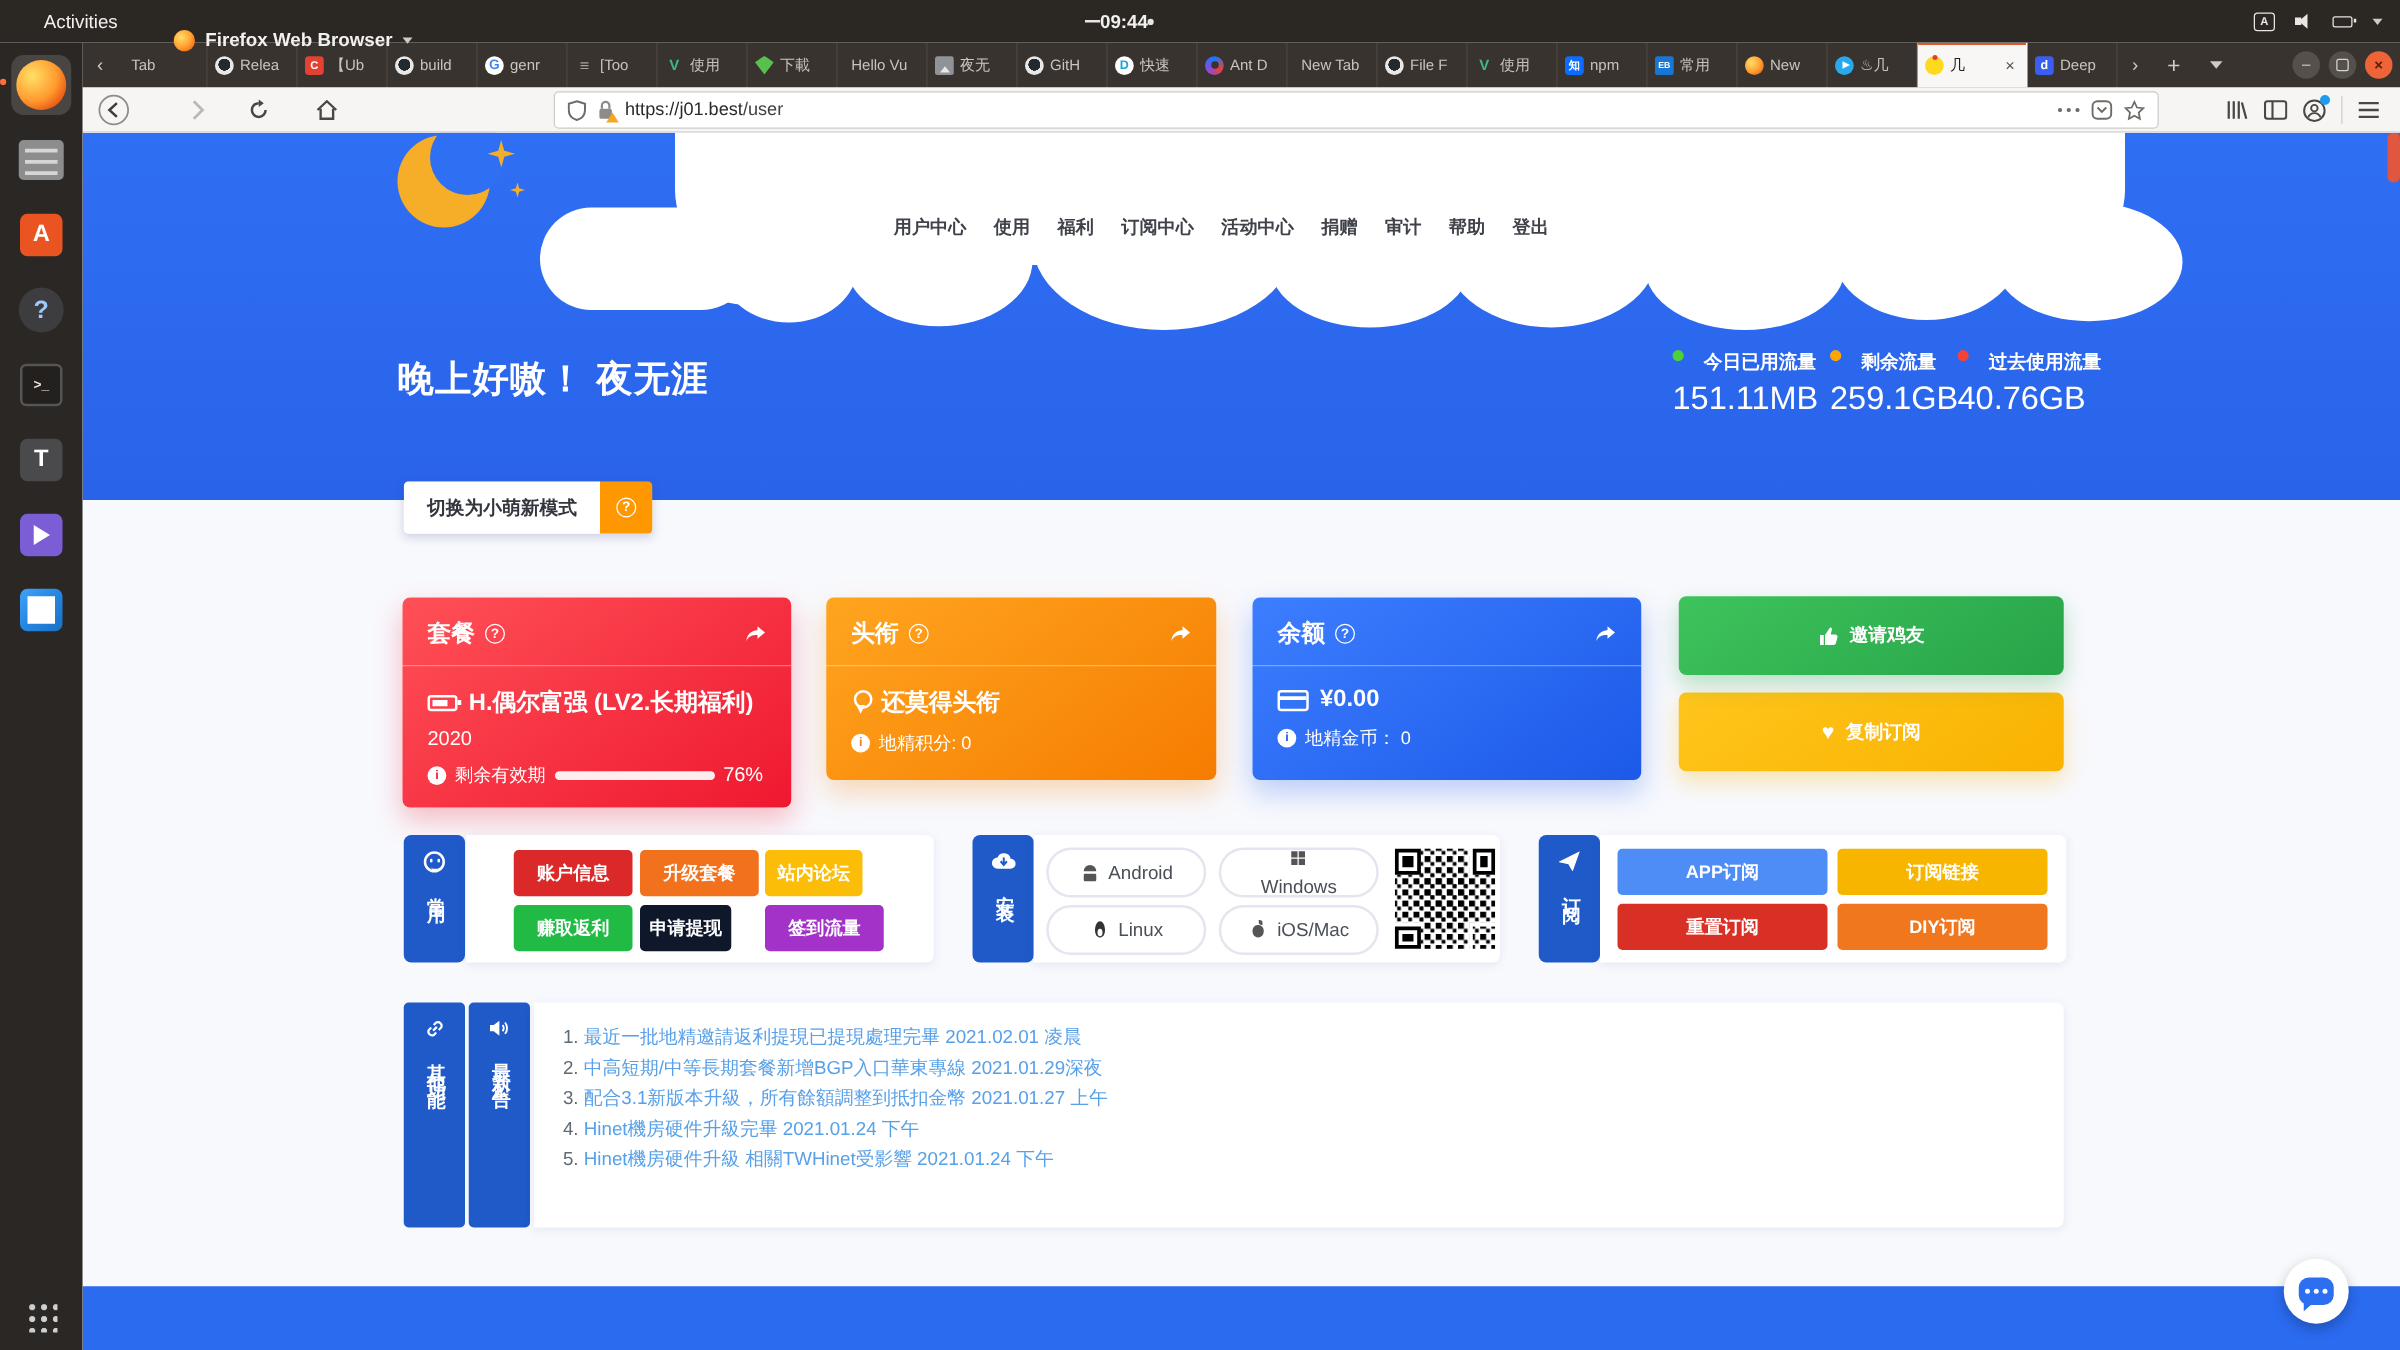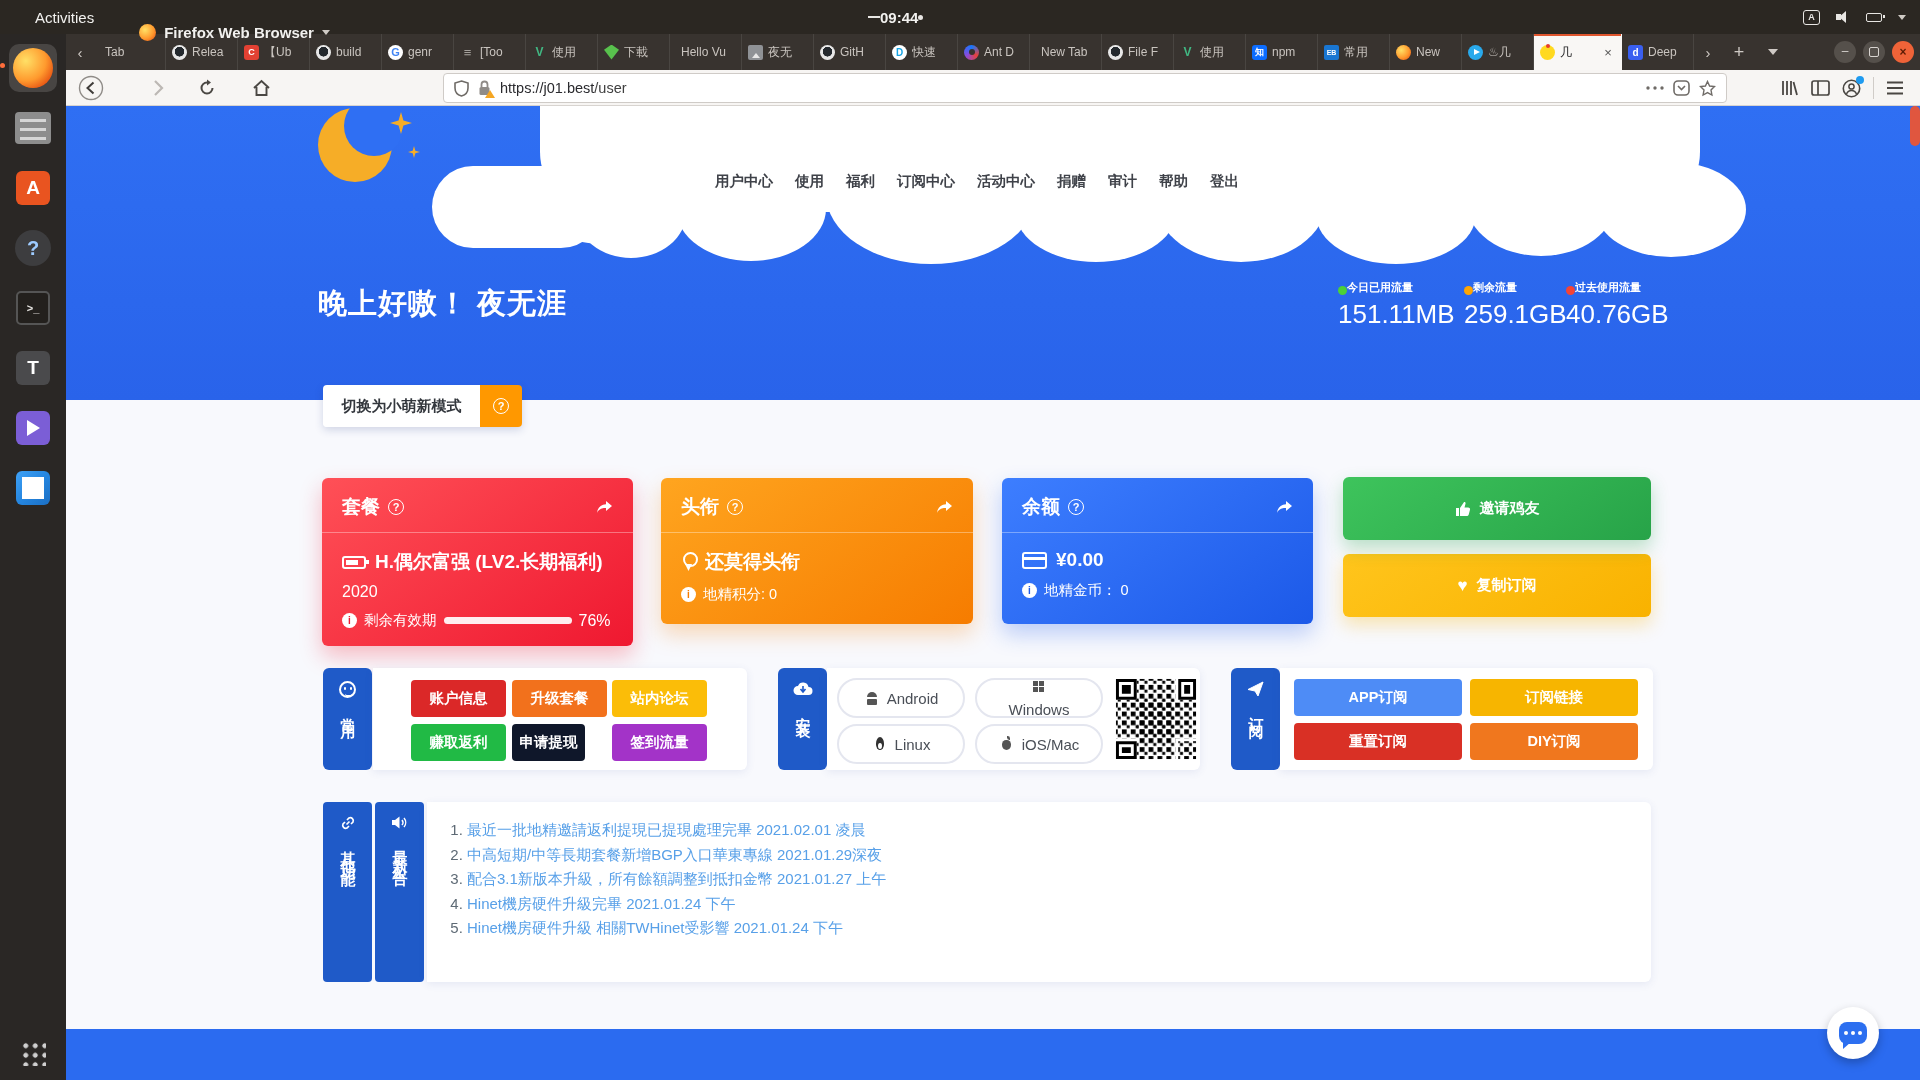--- a/index.html
+++ b/index.html
@@ -109,21 +109,21 @@
   .hero{position:absolute;left:0;top:0;width:1854px;height:294px;background:linear-gradient(180deg,#2f6ff3,#2963ea);}
   .cloud{position:absolute;background:#fff;border-radius:50%;}
   .cloud-band{position:absolute;left:474px;top:-20px;width:1160px;height:126px;background:#fff;border-radius:0 0 60px 60px;}
   .moon{position:absolute;left:252px;top:2px;width:74px;height:74px;border-radius:50%;background:#f6ad27;}
   .moon::after{content:"";position:absolute;left:26px;top:-12px;width:60px;height:60px;border-radius:50%;background:#2f6ff3;}
   .spark{position:absolute;background:#f6ad27;clip-path:polygon(50% 0,61% 39%,100% 50%,61% 61%,50% 100%,39% 61%,0 50%,39% 39%);}
   .site-nav{position:absolute;left:649px;top:66px;display:flex;gap:22px;}
   .site-nav .nav-item{font-size:14.5px;font-weight:700;color:#3f4249;white-space:nowrap;}
   .greeting{position:absolute;left:252px;top:178px;font-size:29px;font-weight:700;color:#fff;letter-spacing:1px;}
   .stat-col{position:absolute;top:174px;color:#fff;}
-  .stat-label{display:flex;align-items:flex-end;gap:0;font-size:11px;font-weight:700;}
+  .stat-label{display:flex;align-items:flex-start;gap:16px;font-size:15px;font-weight:700;}
   .stat-dot{width:9px;height:9px;border-radius:50%;}
   .stat-value{font-size:26px;margin-top:4px;font-weight:400;}
   .mode-btn{position:absolute;left:257px;top:279px;width:199px;height:42px;border-radius:4px;display:flex;
     box-shadow:0 3px 8px rgba(30,50,120,.18);overflow:hidden;}
   .mode-main{flex:1;background:#fff;display:flex;align-items:center;justify-content:center;font-size:15px;font-weight:700;color:#33373d;}
   .mode-q{width:42px;background:#ff9800;display:flex;align-items:center;justify-content:center;}
   .qcircle{width:16px;height:16px;border:1.5px solid #fff;border-radius:50%;color:#fff;font-size:11px;font-weight:700;display:flex;align-items:center;justify-content:center;}
 
   
   .bigcard{position:absolute;border-radius:6px;color:#fff;}
@@ -616,21 +616,21 @@
     </div>
 
     <div class="vtab" style="left:257px;top:562px;height:102px;">
       <span class="smiley"></span>
       <span class="vlabel">常用</span>
     </div>
     <div class="gcard" style="left:307px;top:562px;width:374px;height:102px;">
       <div>
         <div class="qbtn cbtn" style="width: 95px; height: 37px; background: rgb(219, 40, 40); position: absolute; left: 38px; top: 12px;">账户信息</div>
           <div class="qbtn cbtn" style="width: 95px; height: 37px; background: rgb(242, 113, 28); position: absolute; left: 139px; top: 12px;">升级套餐</div>
-          <div class="qbtn cbtn" style="width: 95px; height: 37px; background: rgb(251, 189, 8); position: absolute; left: 239px; top: 12px;">站内论坛</div>
+          <div class="qbtn cbtn" style="width: 78px; height: 37px; background: rgb(251, 189, 8); position: absolute; left: 239px; top: 12px;">站内论坛</div>
           <div class="qbtn cbtn" style="width: 95px; height: 37px; background: rgb(33, 186, 69); position: absolute; left: 38px; top: 56px;">赚取返利</div>
           <div class="qbtn cbtn" style="width: 73px; height: 37px; background: #0f172a; position: absolute; left: 139px; top: 56px;">申请提现</div>
           <div class="qbtn cbtn" style="width: 95px; height: 37px; background: rgb(163, 51, 200); position: absolute; left: 239px; top: 56px;">签到流量</div>
       </div>
     </div>
 
     <div class="vtab" style="left:712px;top:562px;height:102px;">
       <svg class="ic" width="20" height="15" viewBox="0 0 20 15">
           <path d="M5 14 A4.5 4.5 0 0 1 5 5 A5.5 5.5 0 0 1 15.5 6 A4 4 0 0 1 15.5 14 Z" fill="#fff"></path>
           <path d="M10 5 V10 M7.5 8 L10 11 L12.5 8" stroke="#1f5ac8" stroke-width="1.6" fill="none"></path>

